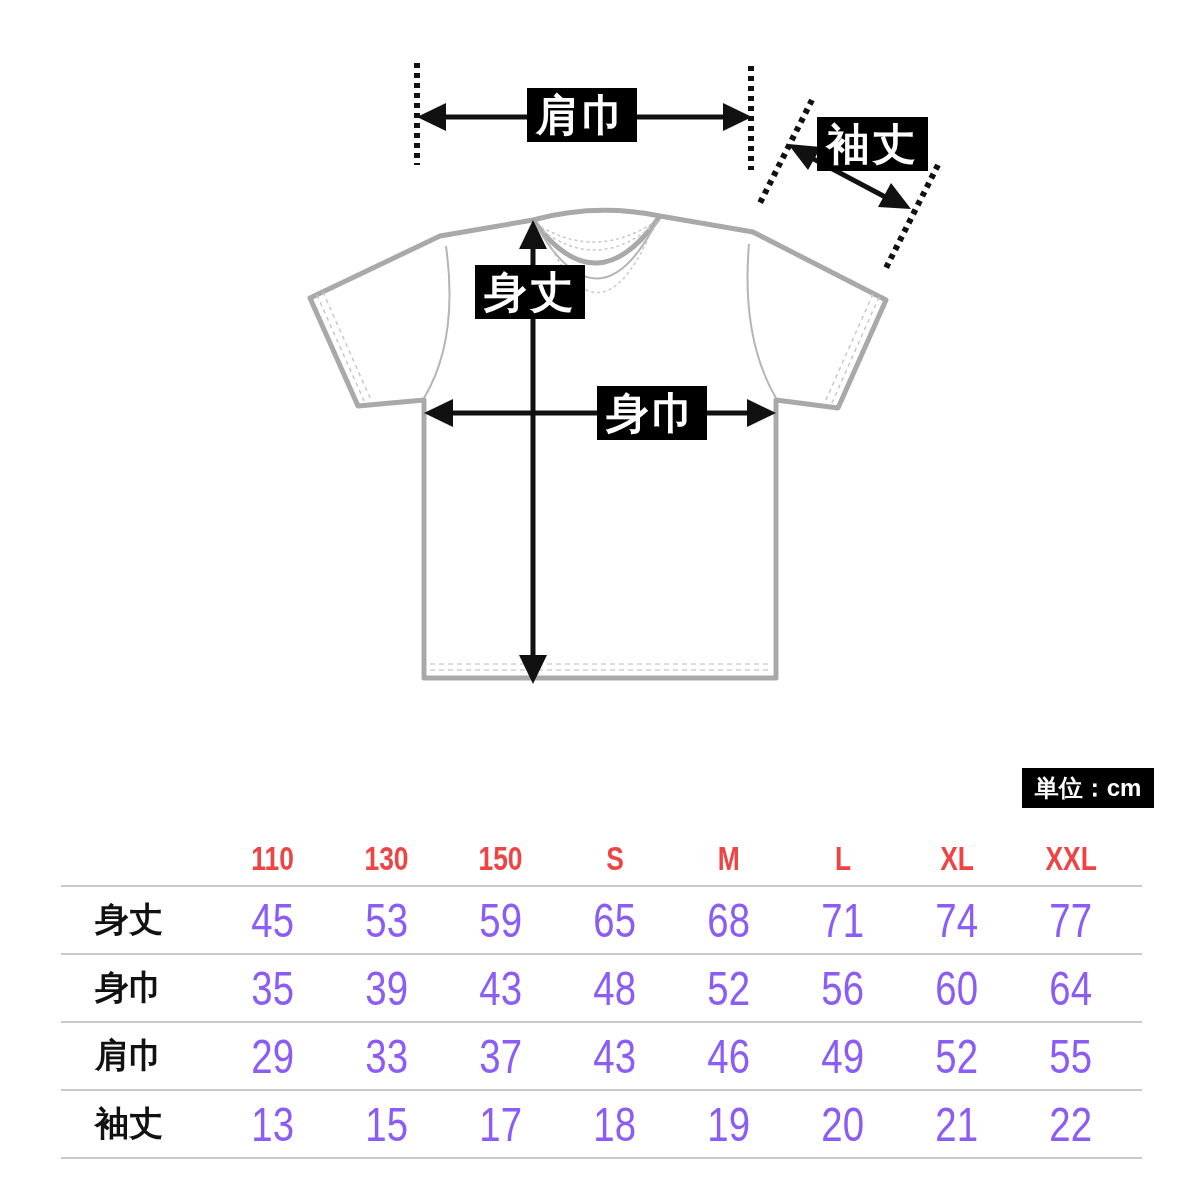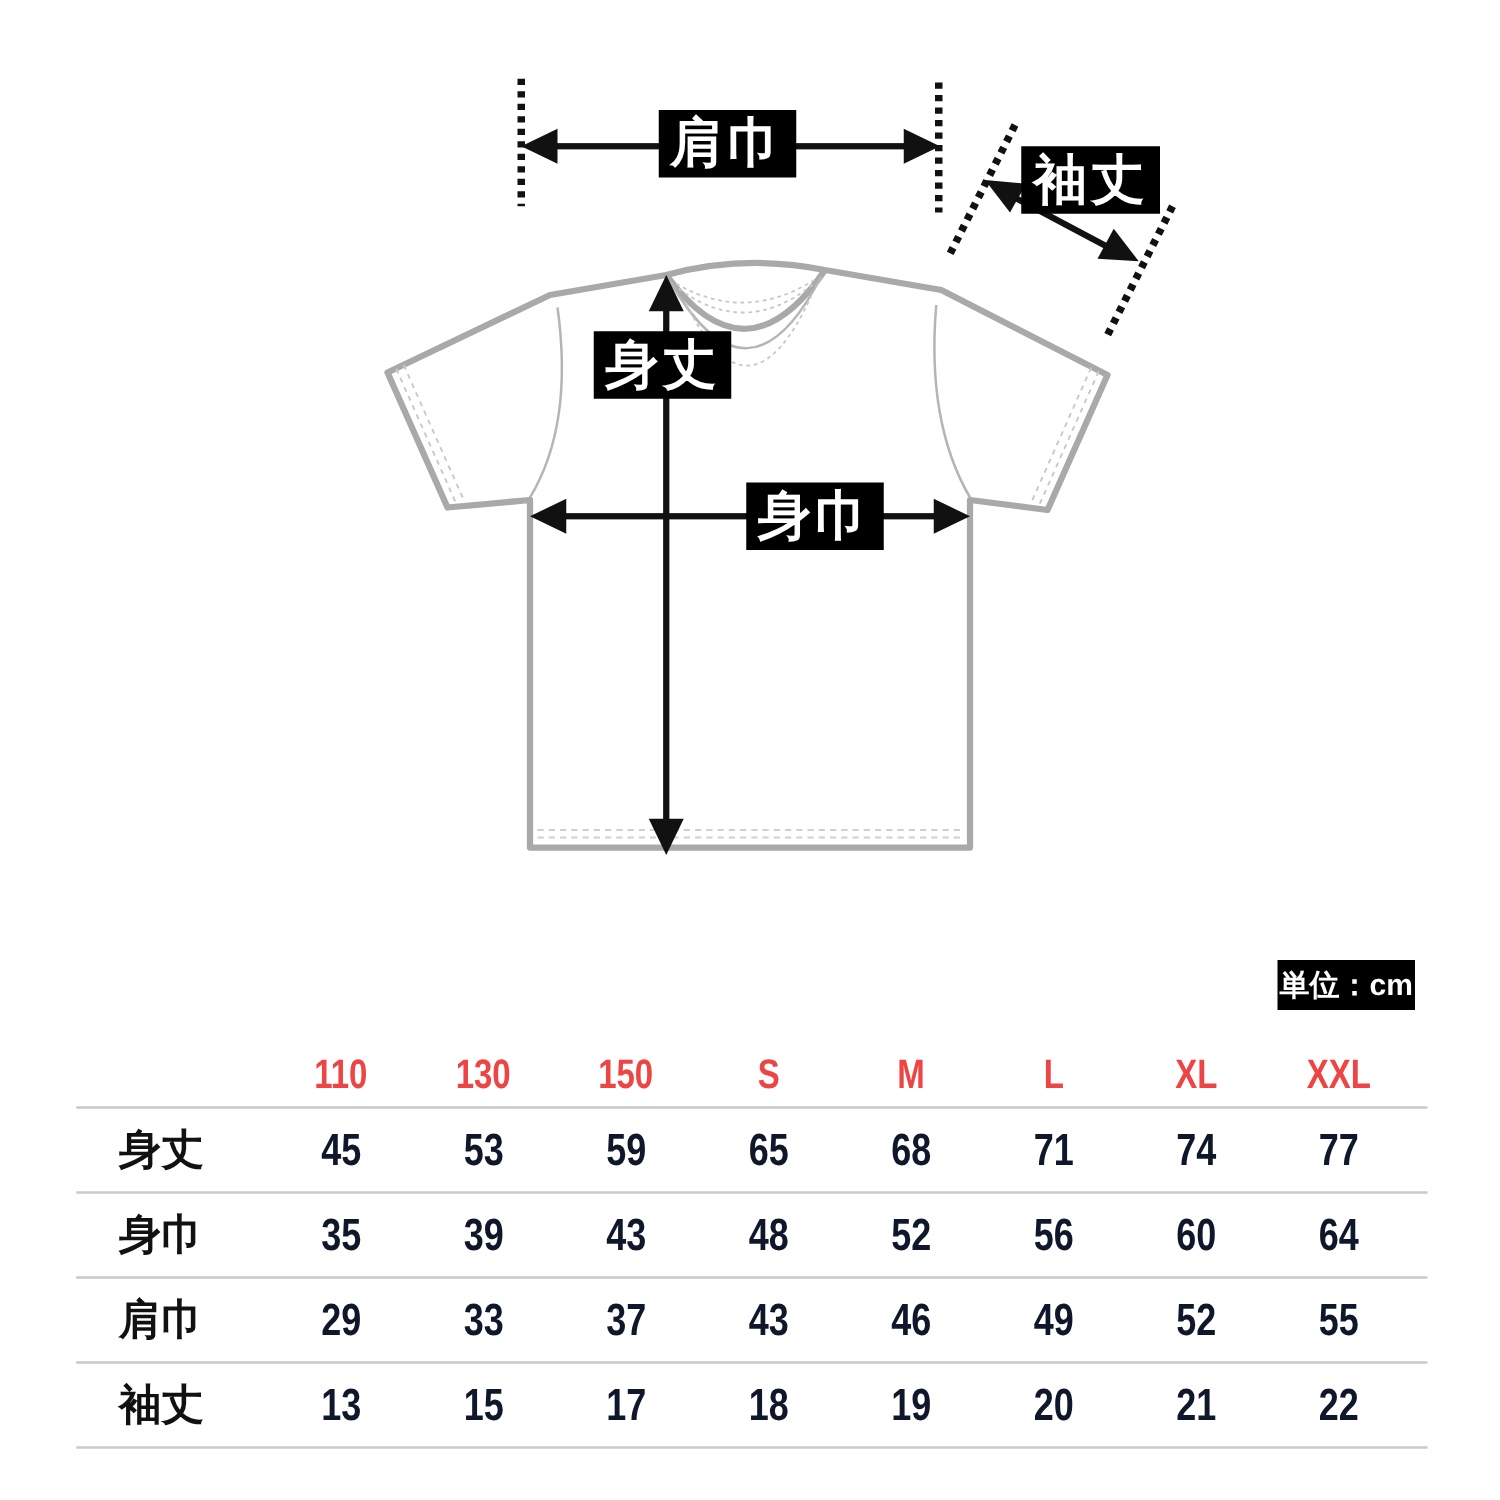--- a/index.html
+++ b/index.html
@@ -6,30 +6,30 @@
   .canvas{position:relative;width:1200px;height:1200px;background:#ffffff;overflow:hidden;
           font-family:"Liberation Sans", sans-serif;color:#1a1a1a;}
   svg{position:absolute;left:0;top:0;}
   
   .tag{position:absolute;background:#000;color:#fff;display:flex;align-items:center;justify-content:center;
        font-size:43px;font-weight:bold;letter-spacing:3px;line-height:1;}
   .tag-katahaba{left:527px;top:88px;width:110px;height:54px;}
   .tag-sodetake{left:817px;top:117px;width:111px;height:54px;}
   .tag-mitake{left:475px;top:265px;width:110px;height:54px;}
   .tag-mihaba{left:597px;top:386px;width:110px;height:54px;}
-  .badge{position:absolute;left:1022px;top:768px;width:110px;height:40px;background:#000;color:#fff;
+  .badge{position:absolute;left:1022px;top:768px;width:132px;height:40px;background:#000;color:#fff;
          display:flex;align-items:center;justify-content:center;font-size:24px;font-weight:bold;}
   
   .size-table{position:absolute;left:61px;top:832px;width:1081px;}
   .trow{display:grid;grid-template-columns:155px repeat(8,114px);align-items:center;height:66px;
         border-top:2px solid #c9c9c9;}
   .trow.head{height:53px;border-top:none;}
   .trow.last{border-bottom:2px solid #c9c9c9;}
   .tlabel{font-weight:bold;font-size:34px;padding-left:34px;color:#111;}
-  .tcell{text-align:center;font-size:36px;color:#0f172a;font-weight:700;}
+  .tcell{text-align:center;font-size:48px;color:#8b5cf6;font-weight:400;}
   .tcell .cond{display:inline-block;transform:scaleX(0.8);transform-origin:50% 50%;}
   .head .tcell{font-size:33px;font-weight:bold;color:#ef4444;}
 </style>
 </head>
 <body>
 
 <div class="canvas">
 
   <svg width="1200" height="740" viewBox="0 0 1200 740">
 

